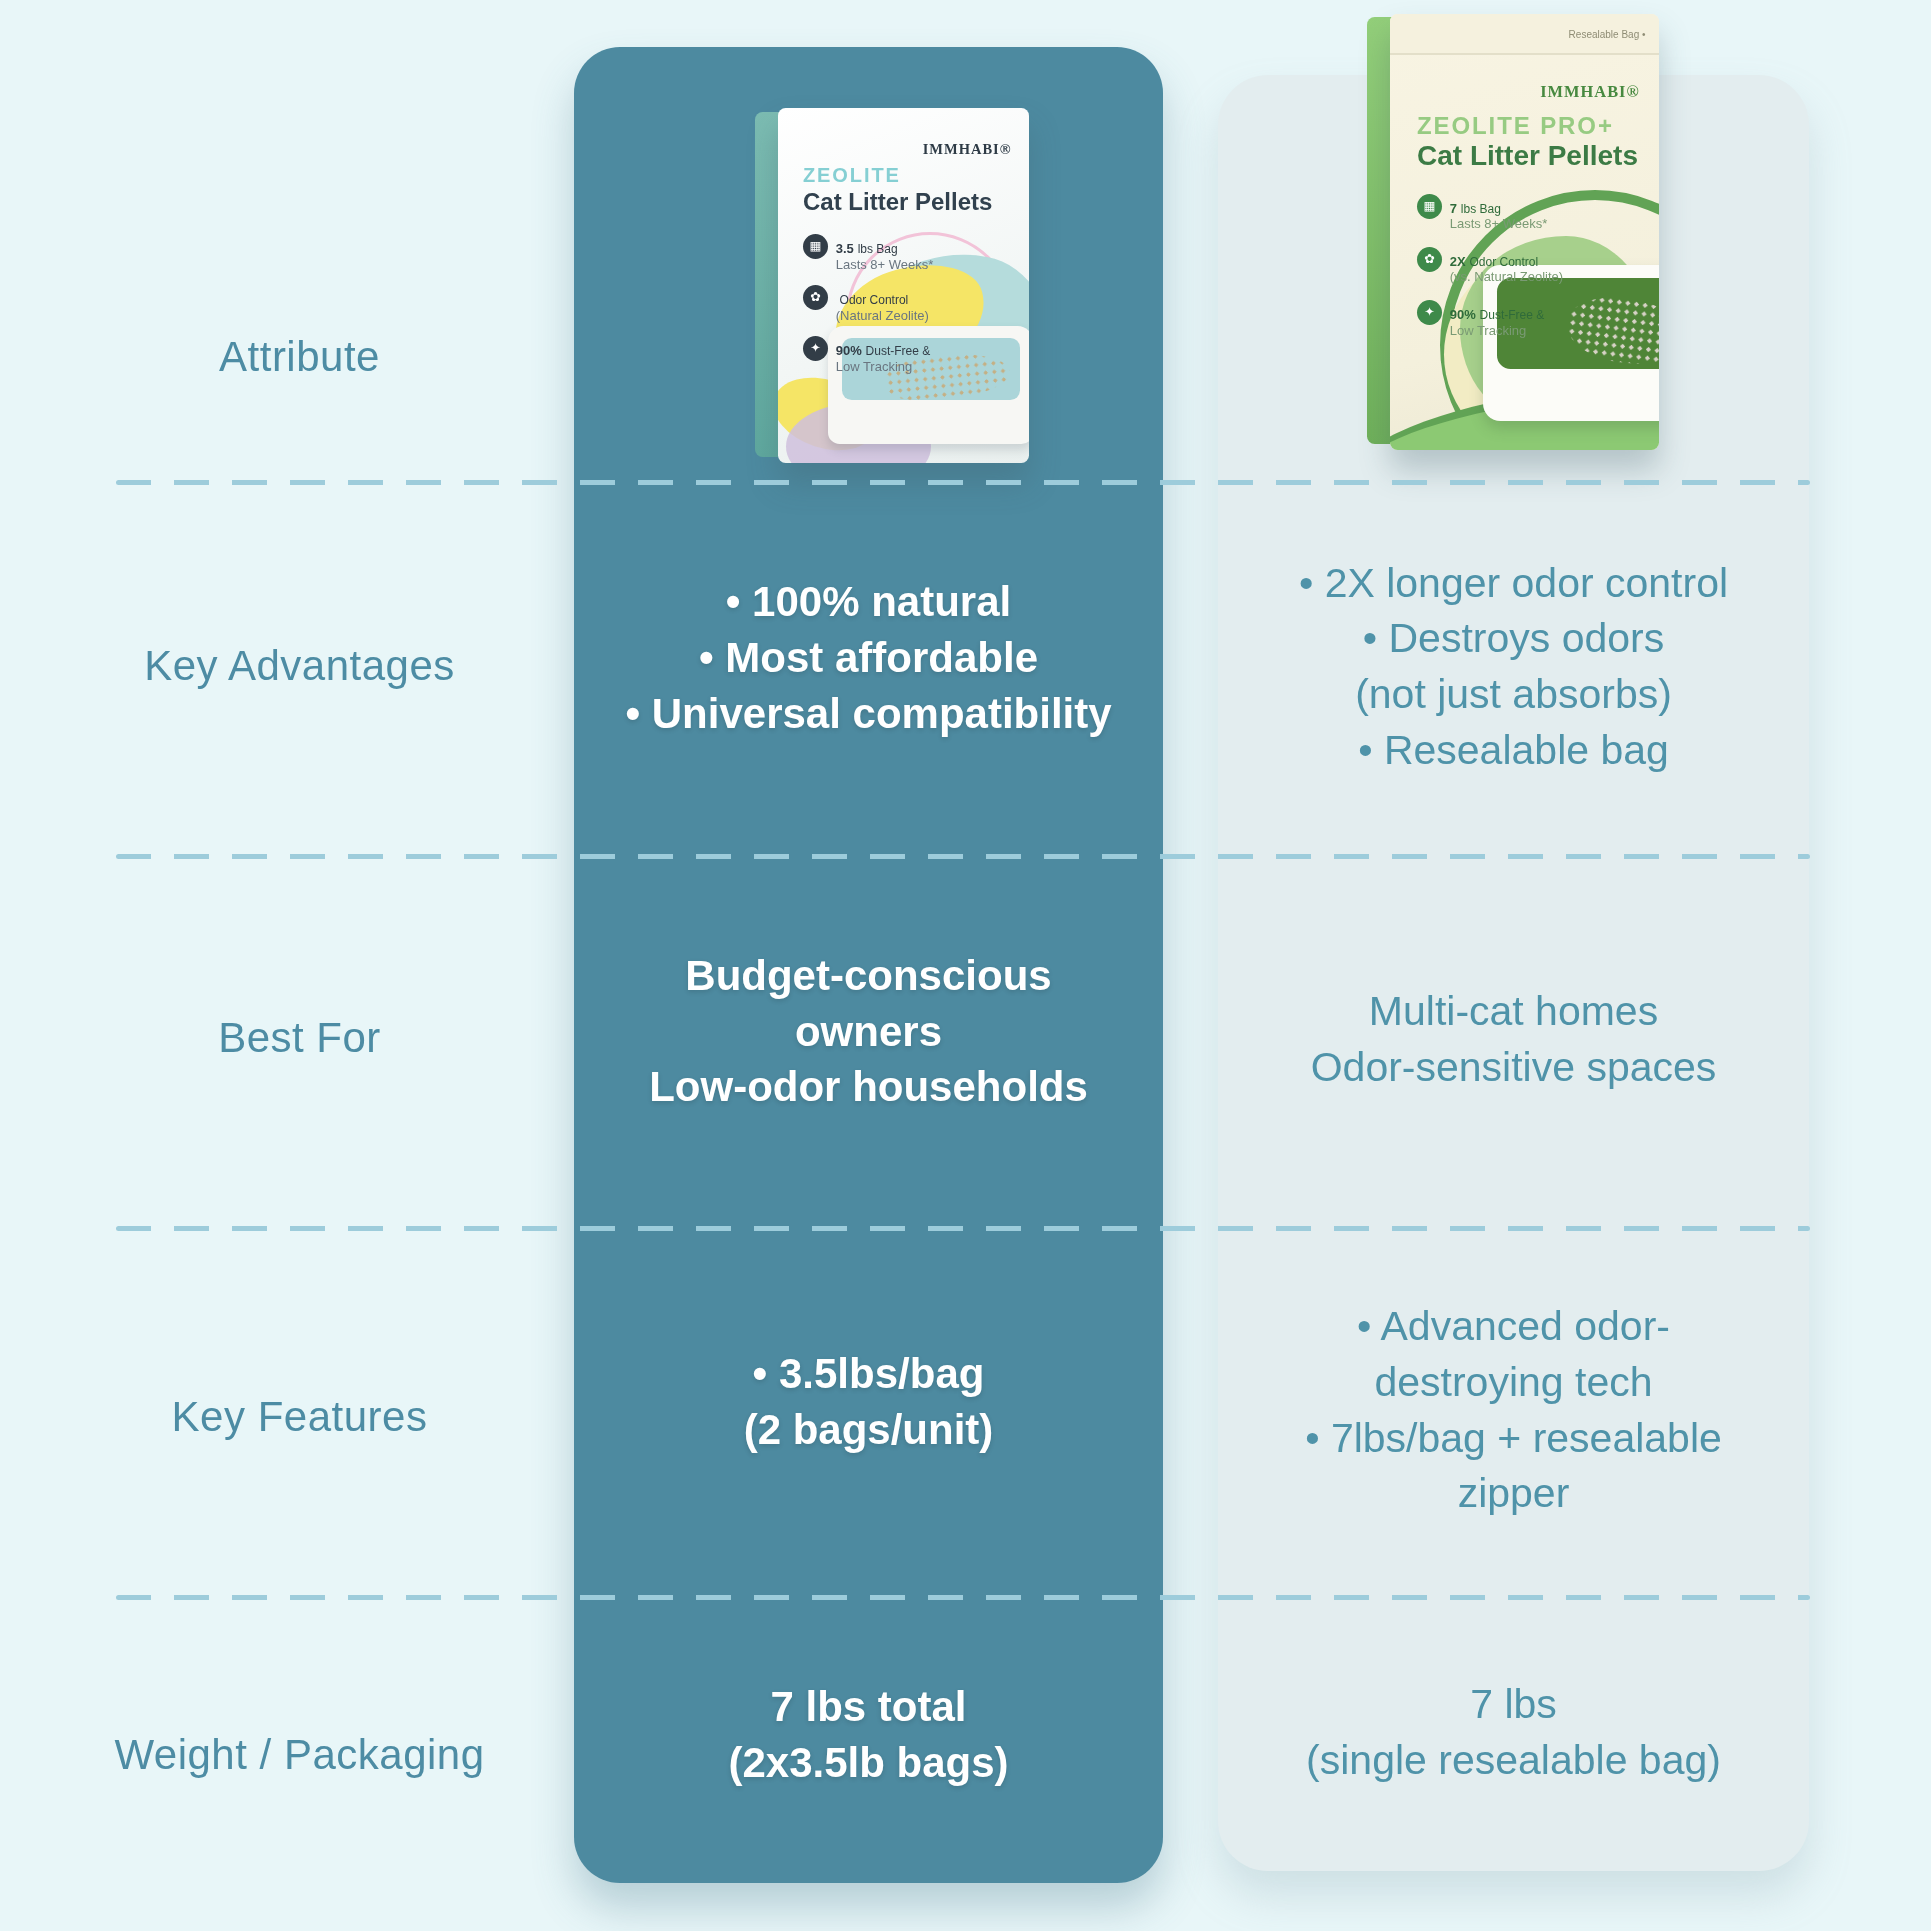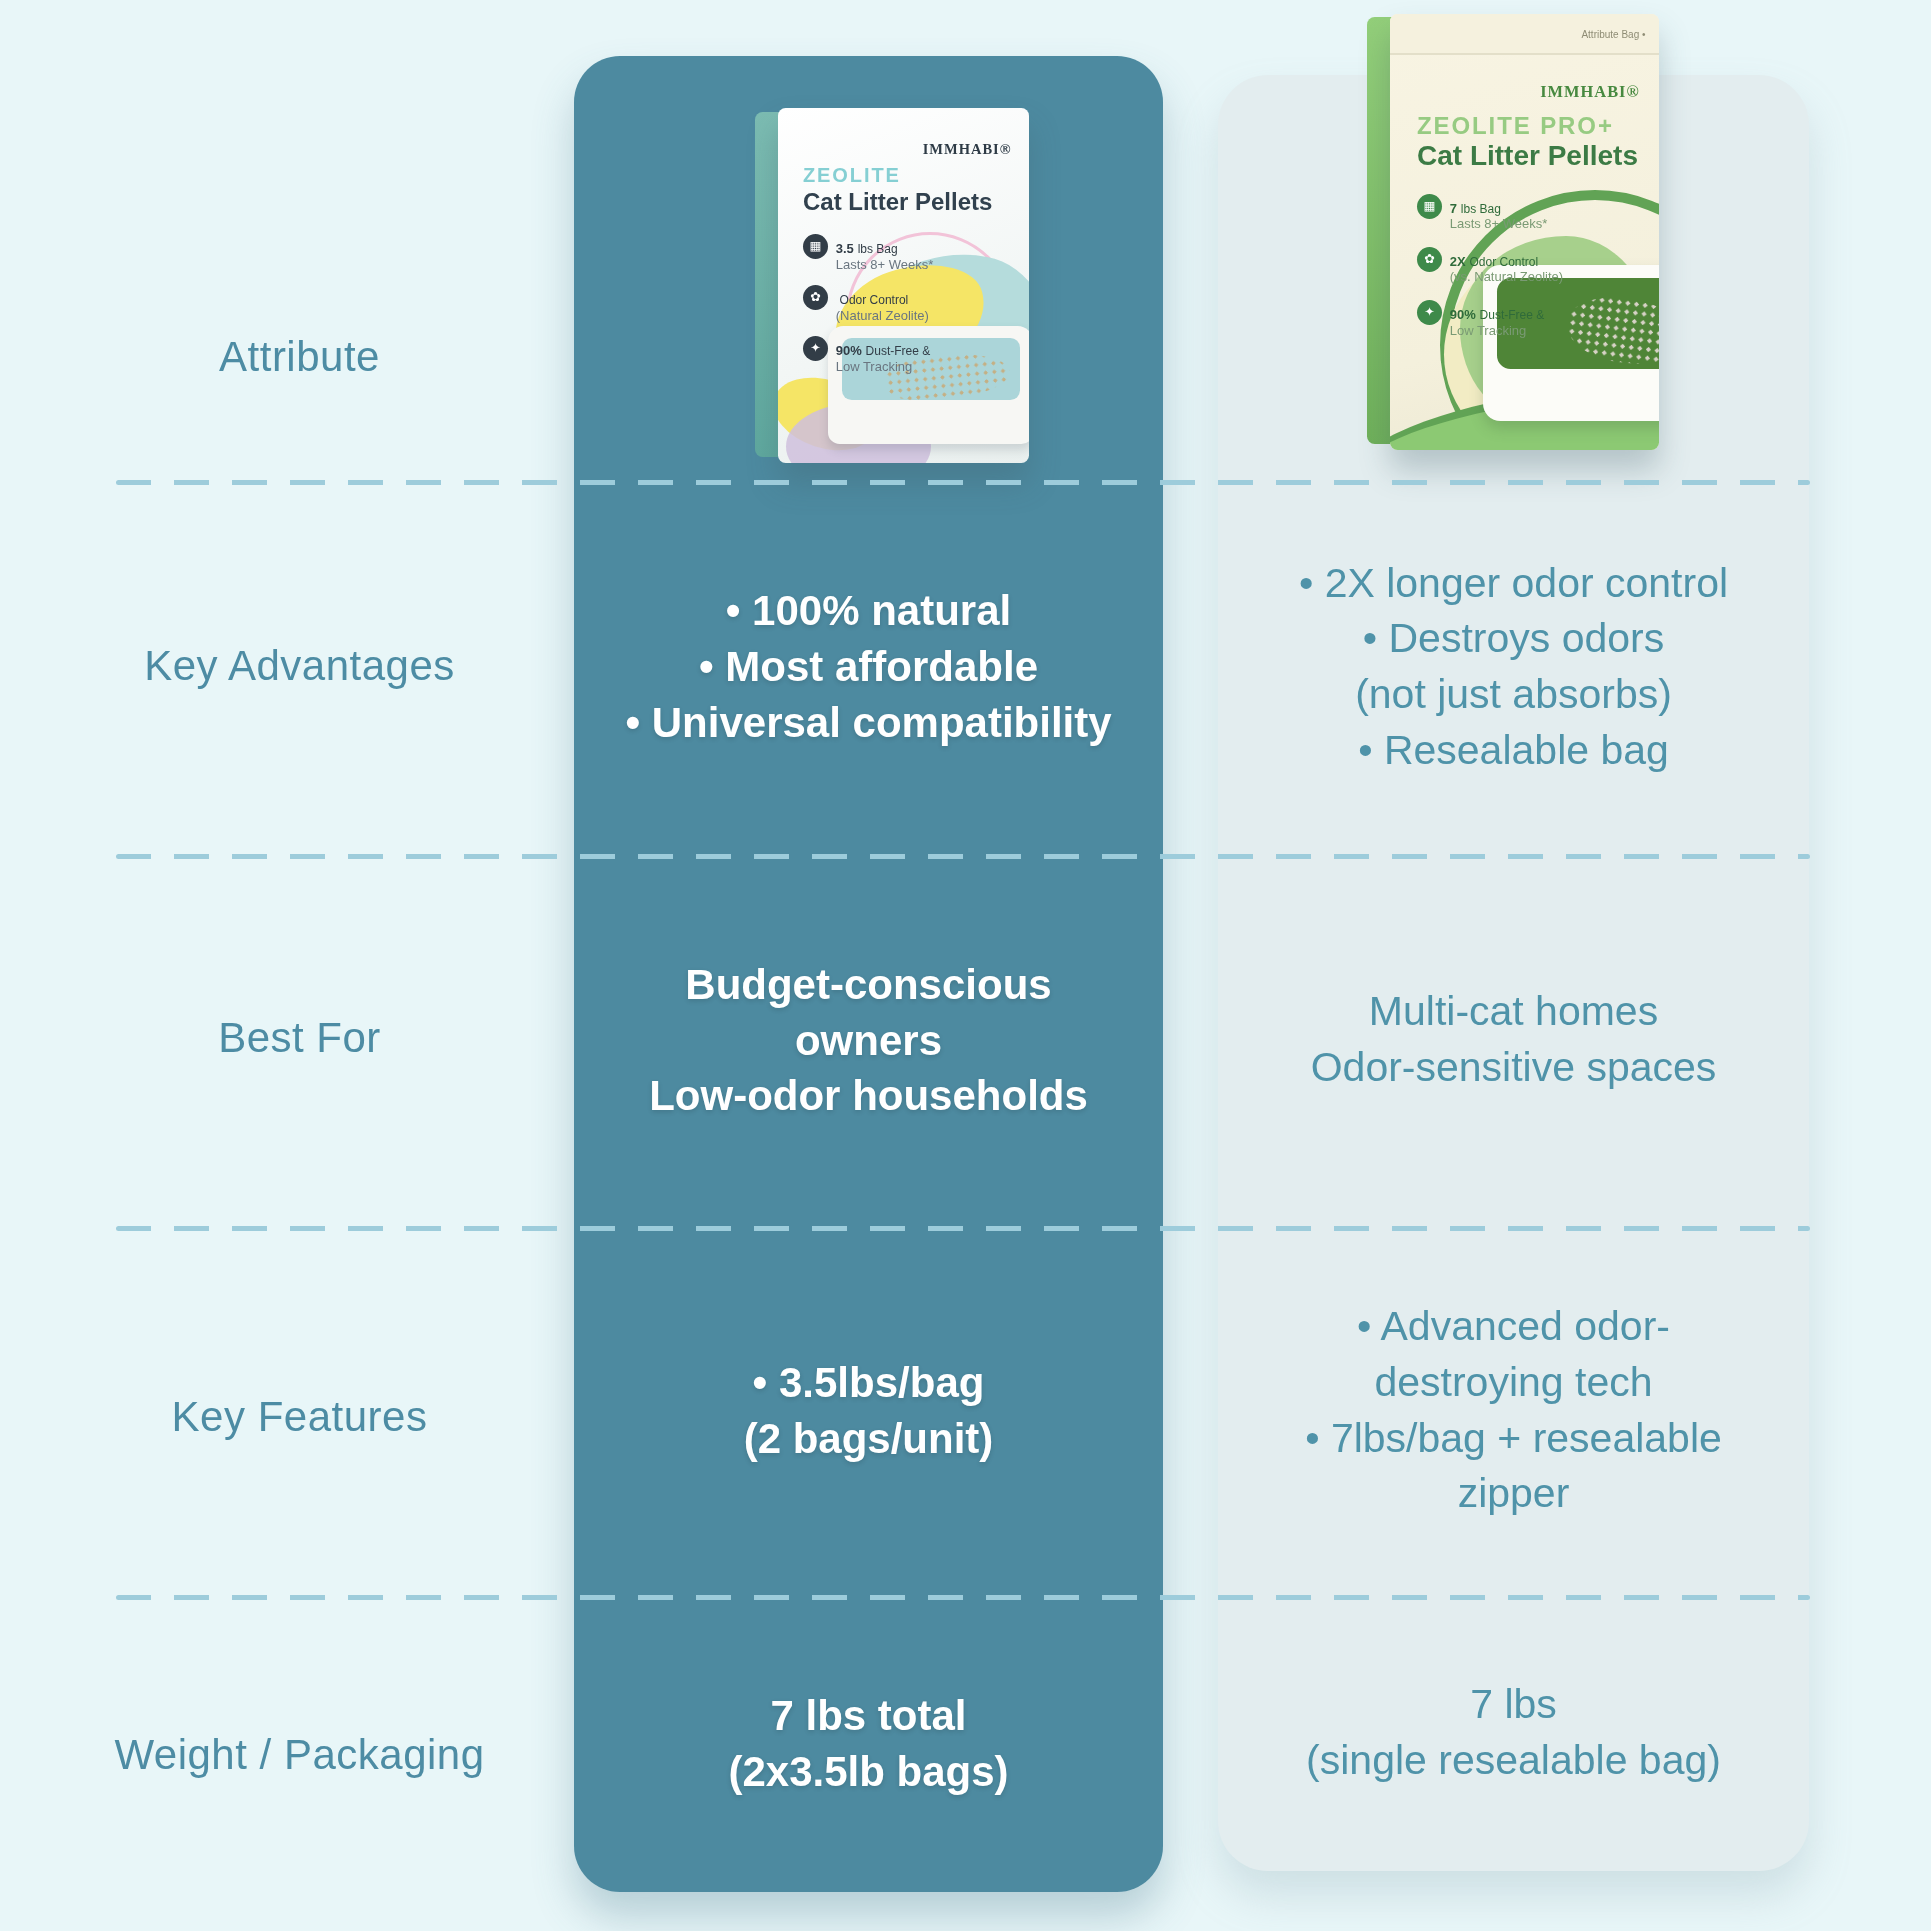--- a/index.html
+++ b/index.html
@@ -10,21 +10,21 @@
   }
   
   .row-label{
     position:absolute;left:39px;width:521px;text-align:center;
     transform:translateY(-50%);
     font-size:42px;color:var(--label-text,#4d8ca4);letter-spacing:0.5px;
   }
   
   .col{position:absolute;z-index:1;}
   .col-teal{
-    left:574px;top:56px;width:589px;height:1836px;border-radius:46px;
+    left:574px;top:47px;width:589px;height:1836px;border-radius:46px;
     background:var(--accent-teal,#4d8aa0);
     box-shadow:0 25px 42px rgba(70,120,140,.30);
   }
   .col-light{
     left:1218px;top:75px;width:591px;height:1796px;border-radius:50px;
     background:var(--light-col,#e3edef);
     box-shadow:0 25px 42px rgba(140,170,180,.28);
   }
   
   .dash{
@@ -220,21 +220,21 @@
         <div class="swoosh"></div>
         <div class="rblob-yellow"></div>
         <div class="rblob-green"></div>
         <div class="rwave"></div>
         <div class="rbox">
           <div class="rbox-in">
             <div class="pellets-r"></div>
           </div>
         </div>
       </div>
-      <div class="bag-topstrip">Attribute Bag •</div>
+      <div class="bag-topstrip">Resealable Bag •</div>
       <div class="brand brand-r">IMMHABI®</div>
       <div class="bag-t1 bag-t1-r">ZEOLITE PRO+</div>
       <div class="bag-t2 bag-t2-r">Cat Litter Pellets</div>
       <div class="bfeats bfeats-r">
         <div class="bfeat">
           <span class="bficon">▦</span>
           <span class="bftext">
               <span class="bfmain"><b>7</b><span>lbs Bag</span></span>
               <span class="bfsub">Lasts 8+ Weeks*</span>
             </span>

